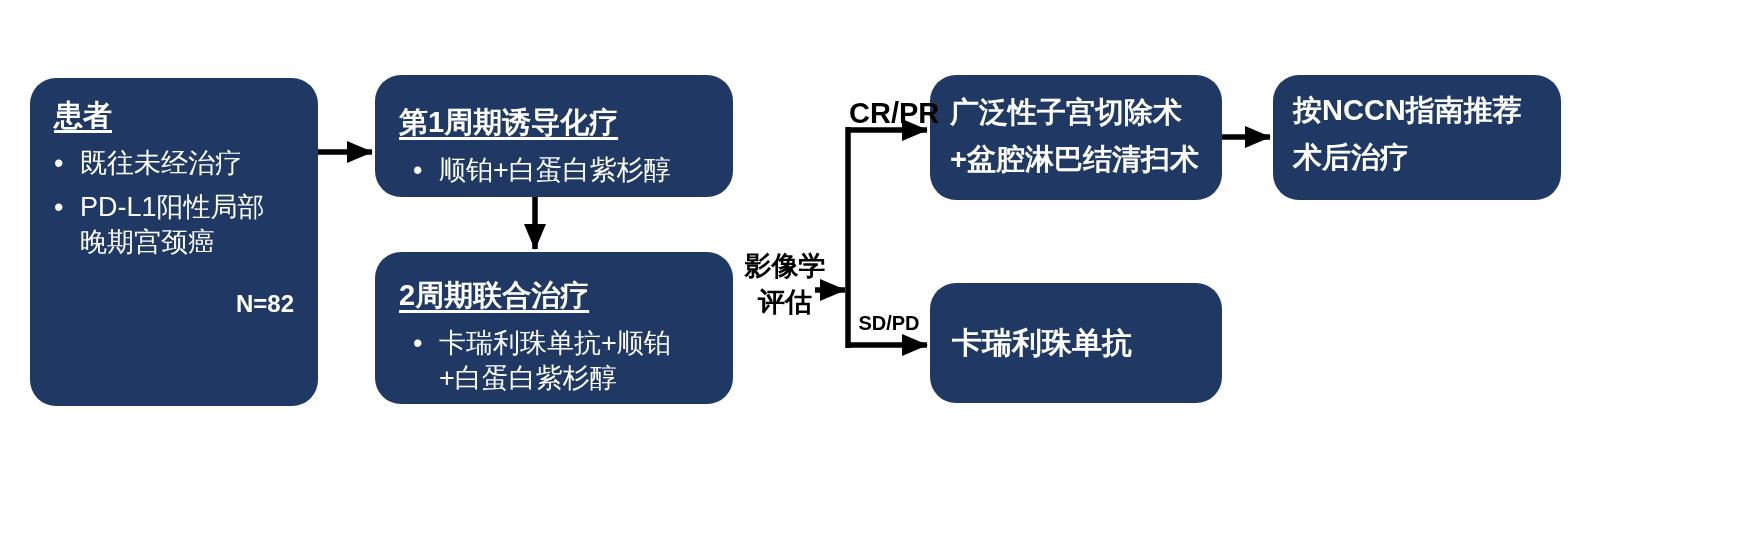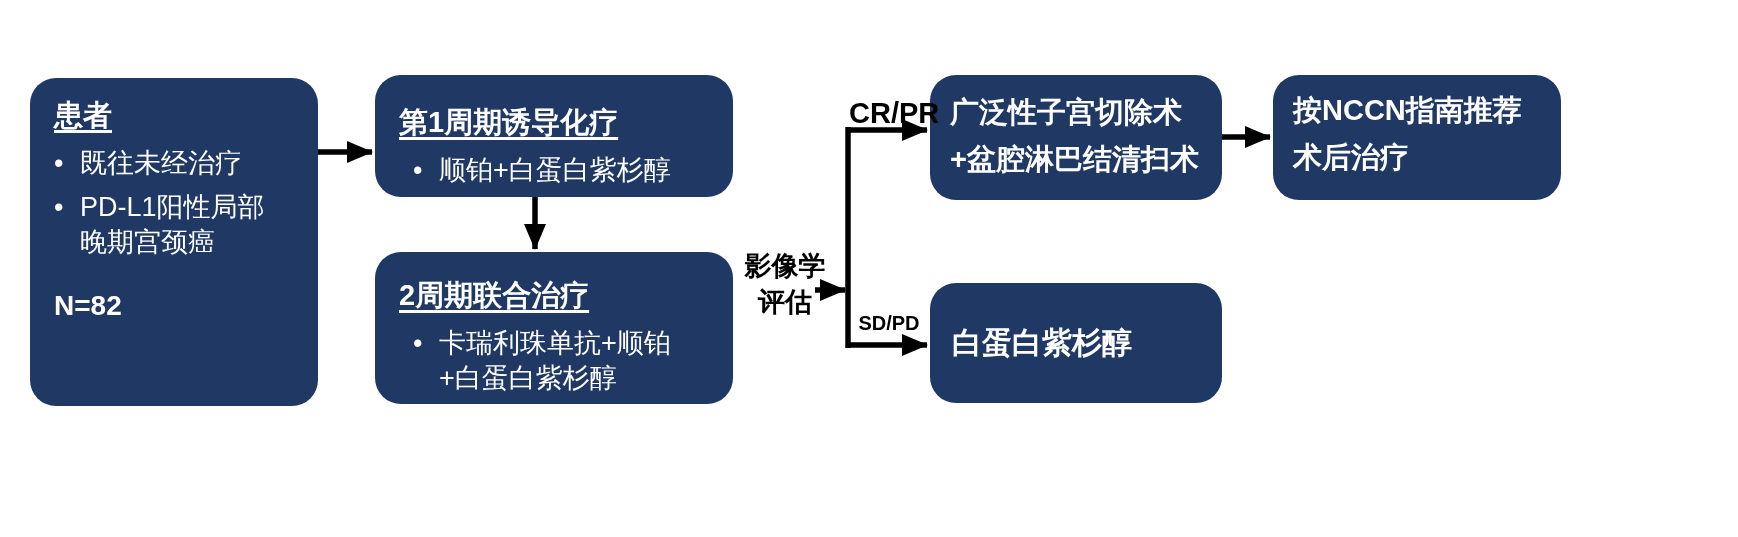--- a/index.html
+++ b/index.html
@@ -28,21 +28,21 @@
     text-decoration-thickness: 2.5px;
     text-underline-offset: 5px;
     margin-bottom: 10px;
   }
   .bullet-row { display: flex; align-items: flex-start; font-size: 27px; line-height: 1.3; margin-top: 9px; }
   .dot { width: 26px; flex: none; }
   .bullet-text { flex: 1; }
 
   .box-patients { left: 30px; top: 78px; width: 288px; height: 328px; padding: 18px 24px 0 24px; box-sizing: border-box; }
   .box-patients .bullet-text { max-width: 192px; }
-  .count { font-size: 28px; font-weight: bold; text-align: left; margin-top: 30px; }
+  .count { font-size: 24px; font-weight: bold; text-align: right; margin-top: 30px; }
 
   .box-induction { left: 375px; top: 75px; width: 358px; height: 122px; padding: 28px 24px 0 24px; box-sizing: border-box; }
   .box-induction .bullet-row, .box-combination .bullet-row { padding-left: 14px; }
 
   .box-combination { left: 375px; top: 252px; width: 358px; height: 152px; padding: 24px 24px 0 24px; box-sizing: border-box; }
   .box-combination .bullet-text { max-width: 238px; }
 
   .box-big-text { font-size: 29px; font-weight: bold; line-height: 1.62; }
   .box-surgery { left: 930px; top: 75px; width: 292px; height: 125px; padding: 14px 18px 0 20px; box-sizing: border-box; }
   .box-crt { left: 930px; top: 283px; width: 292px; height: 120px; padding: 0 22px; box-sizing: border-box;
@@ -102,21 +102,21 @@
       <span class="dot">•</span>
       <span class="bullet-text">卡瑞利珠单抗+顺铂+白蛋白紫杉醇</span>
     </div>
   </div>
 
   <div class="box box-surgery box-big-text">
     <span>广泛性子宫切除术+盆腔淋巴结清扫术</span>
   </div>
 
   <div class="box box-crt">
-    <span>白蛋白紫杉醇</span>
+    <span>卡瑞利珠单抗</span>
   </div>
 
   <div class="box box-nccn box-big-text">
     <span>按NCCN指南推荐术后治疗</span>
   </div>
 
   <div class="flow-label label-imaging">
     <div>影像学</div>
     <div>评估</div>
   </div>

